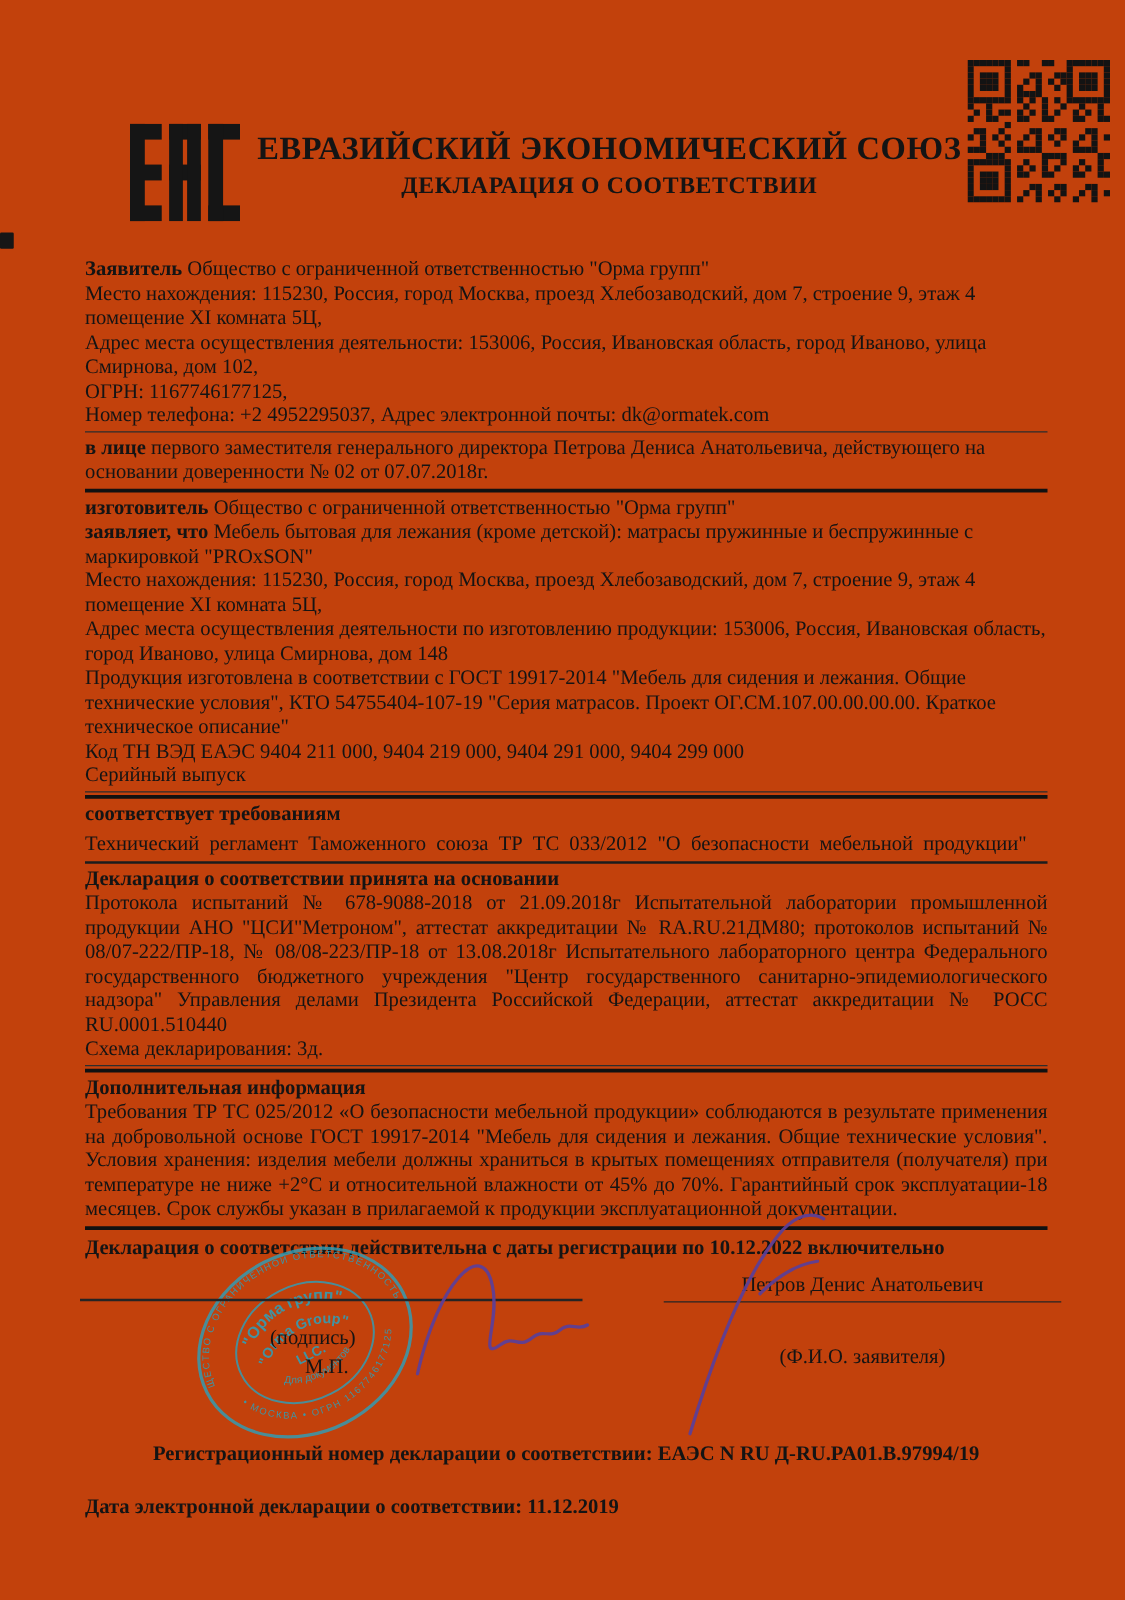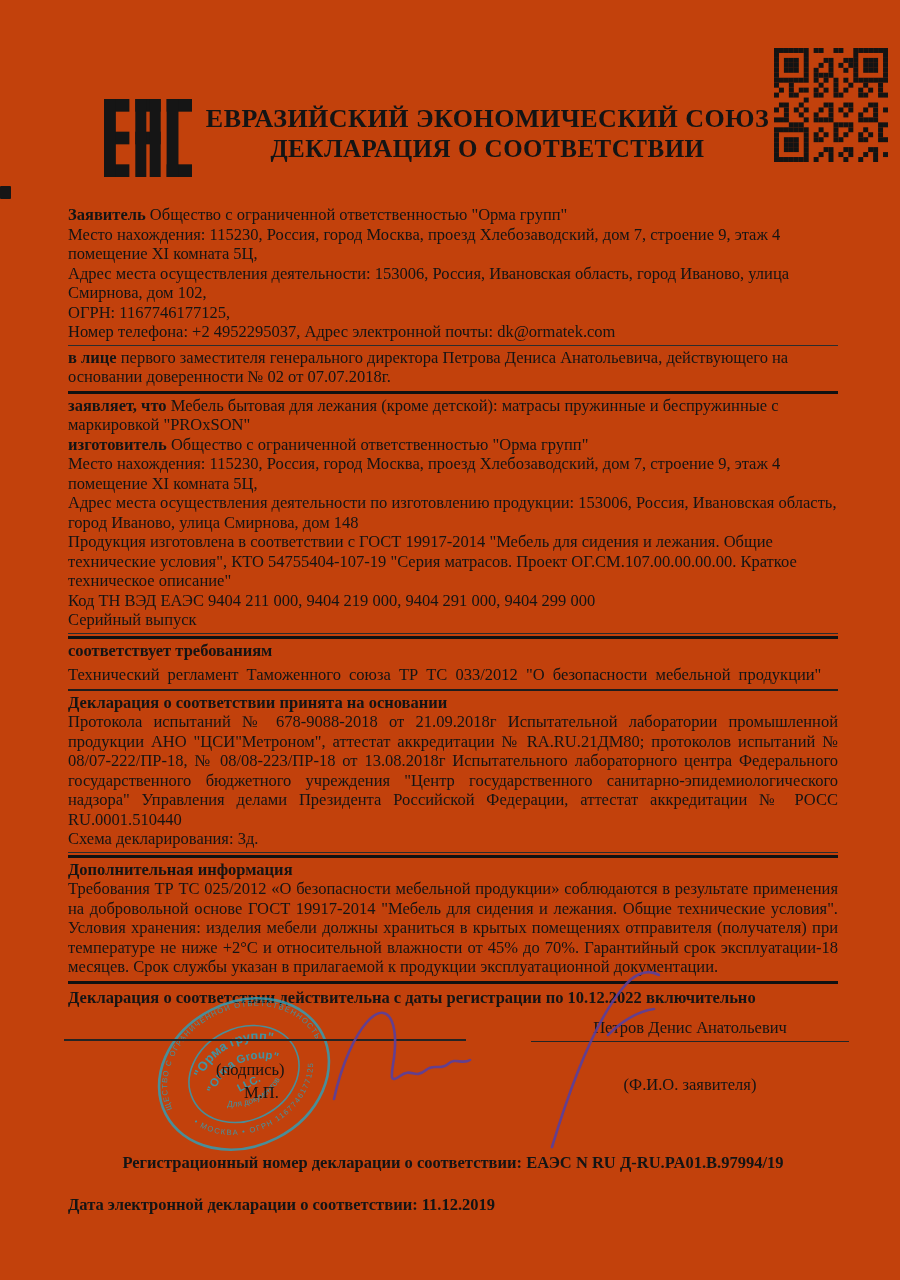--- a/index.html
+++ b/index.html
@@ -5,21 +5,21 @@
   html,body{margin:0;padding:0;background:#e8e8e8;}
   .page{
     position:relative;width:900px;height:1280px;margin:0 auto;background:#c2410c;
     font-family:"Liberation Serif", serif;font-size:16.5px;line-height:19.5px;color:#141414;
     overflow:hidden;
   }
   
   .eac-logo{position:absolute;left:104px;top:99px;}
   .doc-titles{position:absolute;left:195px;right:120px;top:104px;text-align:center;}
   .title-l1{font-size:26px;font-weight:bold;line-height:30px;letter-spacing:.5px;white-space:nowrap;}
-  .title-l2{font-size:25px;font-weight:bold;line-height:29px;letter-spacing:.5px;white-space:nowrap;}
+  .title-l2{font-size:19px;font-weight:bold;line-height:29px;letter-spacing:.5px;white-space:nowrap;}
   .qr{position:absolute;left:774px;top:48px;width:114px;height:114px;}
   .speck{position:absolute;left:0;top:186px;width:11px;height:13px;background:#161616;border-radius:1px;}
   
   .content{position:absolute;left:0;top:203px;width:900px;padding:0 62px 0 68px;box-sizing:border-box;}
   p{margin:0;}
   b{font-weight:bold;}
   .rule-thin{border-top:1.5px solid #2d2d2d;margin:1px 0 0;}
   .rule-mid{border-top:2px solid #1c1c1c;margin:2px 0 0;}
   .rule-thick{border-top:3px solid #111;margin:2px 0 0;}
   .sec{padding:2px 0 2px;}
@@ -317,22 +317,22 @@
       <p>Номер телефона: +2 4952295037, Адрес электронной почты: dk@ormatek.com</p>
     </div>
     <div class="rule-thin"></div>
 
     <div class="sec">
       <p><b>в лице</b> <span>первого заместителя генерального директора Петрова Дениса Анатольевича, действующего на основании доверенности № 02 от 07.07.2018г.</span></p>
     </div>
     <div class="rule-thick"></div>
 
     <div class="sec">
+      <p><b>изготовитель</b> <span>Общество с ограниченной ответственностью "Орма групп"</span></p>
       <p><b>заявляет, что</b> <span>Мебель бытовая для лежания (кроме детской): матрасы пружинные и беспружинные с маркировкой "PROxSON"</span></p>
-      <p><b>изготовитель</b> <span>Общество с ограниченной ответственностью "Орма групп"</span></p>
       <p>Место нахождения: 115230, Россия, город Москва, проезд Хлебозаводский, дом 7, строение 9, этаж 4 помещение XI комната 5Ц,</p>
       <p>Адрес места осуществления деятельности по изготовлению продукции: 153006, Россия, Ивановская область, город Иваново, улица Смирнова, дом 148</p>
       <p>Продукция изготовлена в соответствии с ГОСТ 19917-2014 "Мебель для сидения и лежания. Общие технические условия", КТО 54755404-107-19 "Серия матрасов. Проект ОГ.СМ.107.00.00.00.00. Краткое техническое описание"</p>
       <p>Код ТН ВЭД ЕАЭС 9404 211 000, 9404 219 000, 9404 291 000, 9404 299 000</p>
       <p>Серийный выпуск</p>
     </div>
     <div class="rule-thin"></div>
     <div class="rule-thick"></div>
 
     <div class="sec">

